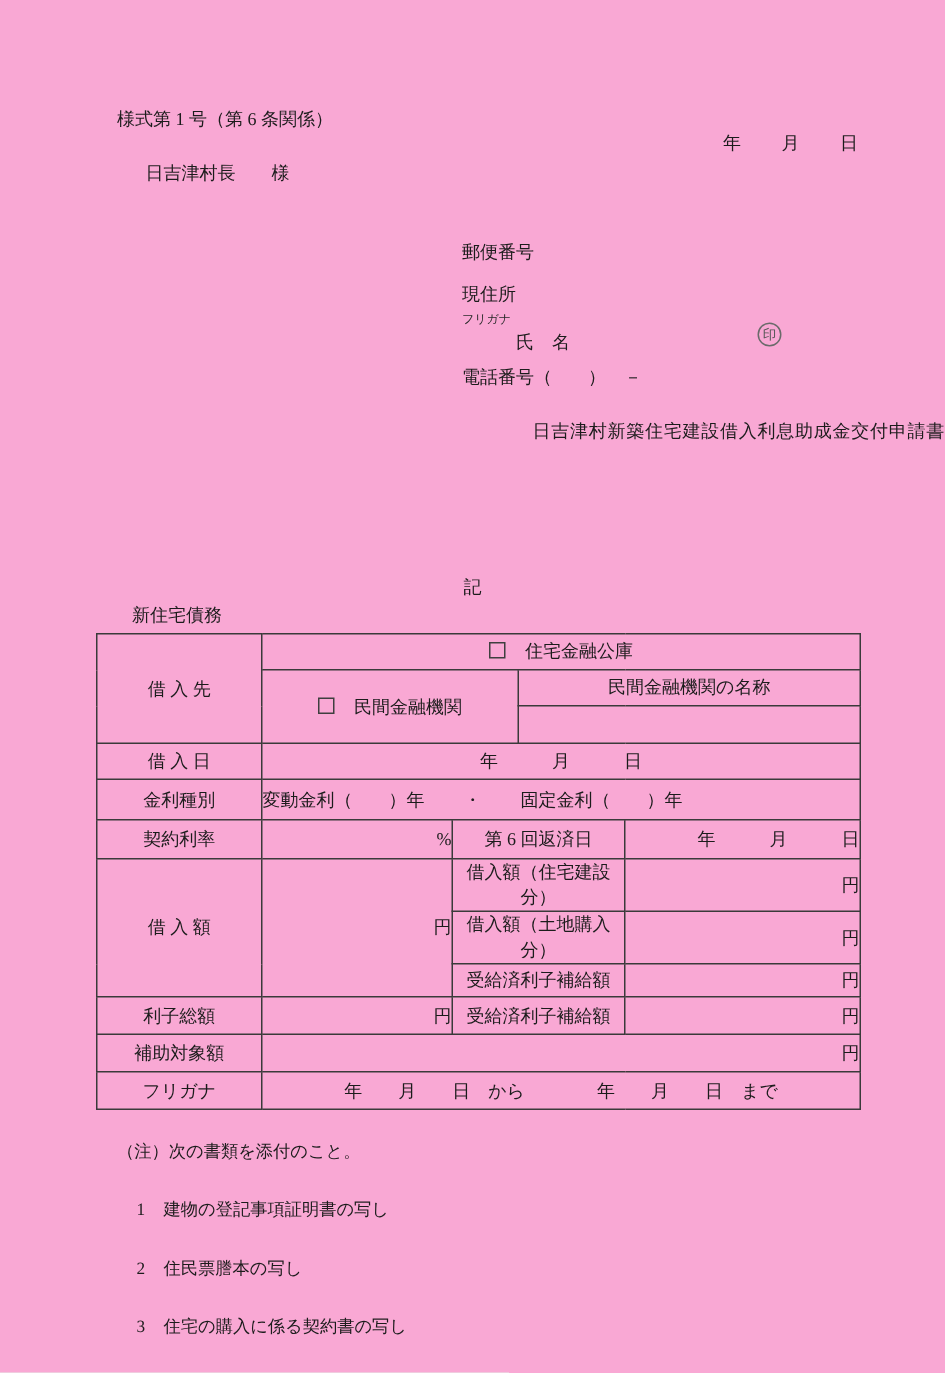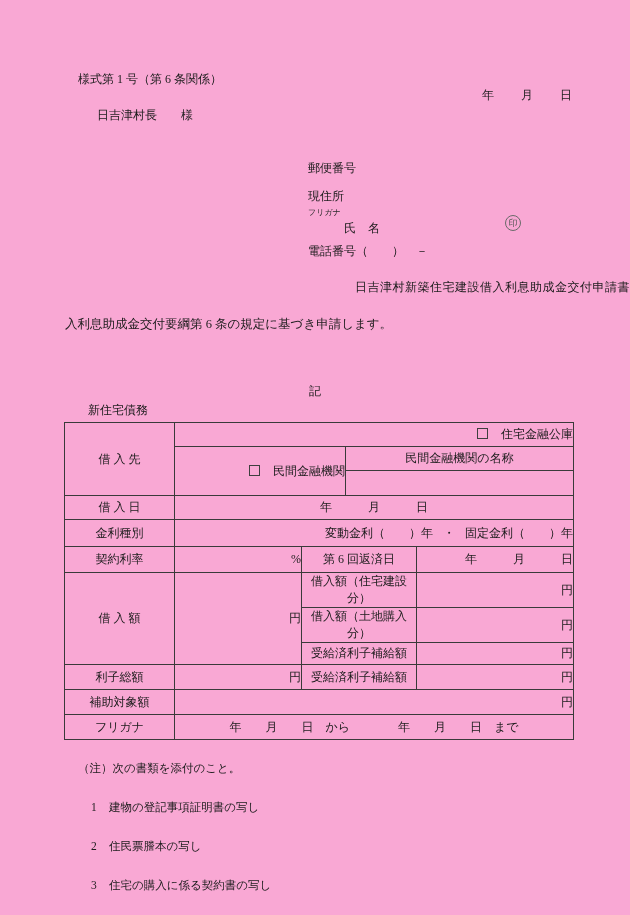--- a/index.html
+++ b/index.html
@@ -38,31 +38,31 @@
     position:absolute;left:64px;top:422px;
     border-collapse:collapse;table-layout:fixed;
     width:509px;
   }
   table.main td{
     border:1px solid #3a3a3a;
     padding:0;font-size:12px;overflow:hidden;
     vertical-align:middle;
   }
   td.lbl{text-align:center;}
-  td.chk{text-align:right;padding-left:12px;}
+  td.chk{text-align:center;padding-left:12px;}
   td.ctr{text-align:center;}
   td.rt{text-align:right;padding-right:6px;}
   td.sub{text-align:center;padding-left:5px;font-size:10.5px;}
   td.yen{text-align:right;padding-right:7px;}
   td.yen-in{text-align:right;padding-right:55px;}
   .cbox{
     display:inline-block;width:9px;height:9px;
     border:1px solid #3f3f3f;margin-right:13px;vertical-align:-1px;
   }
-  .ratecell{display:flex;justify-content:flex-end;align-items:center;gap:10px;}
+  .ratecell{display:flex;justify-content:flex-start;align-items:center;gap:26px;}
 
   .notes{left:78px;top:736px;font-size:11.5px;line-height:13px;}
   .notes .nrow{white-space:pre;}
   .notes .nitem{padding-left:13px;}
   .notes .num{display:inline-block;width:18px;}
 </style>
 </head>
 <body>
 
 <div class="page">
@@ -74,21 +74,20 @@
   <div class="abs postal">郵便番号</div>
   <div class="abs address">現住所</div>
   <div class="abs furigana">フリガナ</div>
   <div class="abs name-row">氏　名</div>
   <div class="seal">印</div>
   <div class="abs phone">電話番号（　　）　－</div>
 
   <div class="abs doc-title">日吉津村新築住宅建設借入利息助成金交付申請書</div>
 
   <div class="abs body-par">
-    <div class="line2">入利息助成金交付要綱第 6 条の規定に基づき申請します。</div>
   </div>
 
   <div class="abs ki">記</div>
   <div class="abs tbl-caption">新住宅債務</div>
 
   <table class="main">
     <colgroup>
       <col style="width:110px">
         <col style="width:127px">
         <col style="width:44px">

